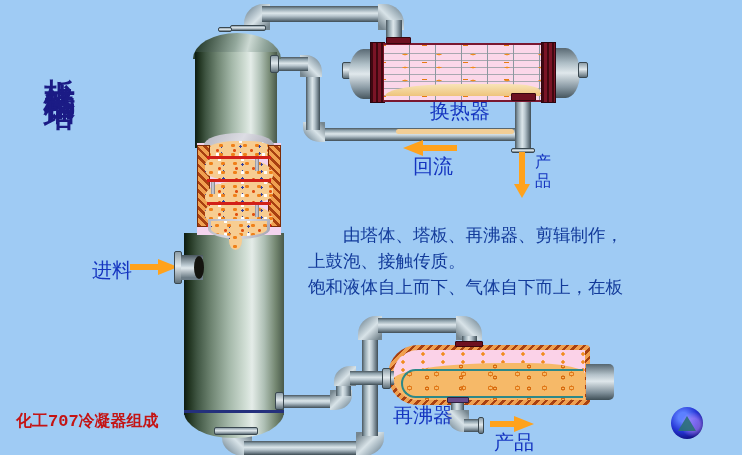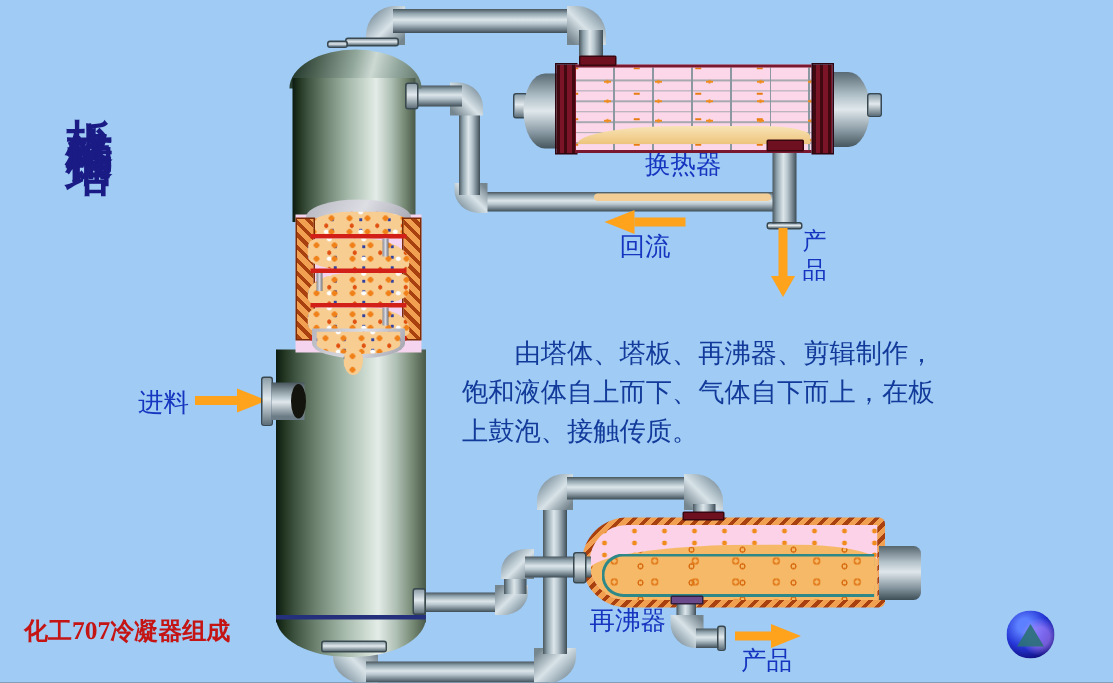--- a/index.html
+++ b/index.html
@@ -82,27 +82,27 @@
   .arrow{position:absolute;display:flex;align-items:center}
   .abar{background:var(--arrow-orange);height:6px}
   .abarv{background:var(--arrow-orange);width:6px}
   .tri-r{width:0;height:0;border-top:8px solid transparent;border-bottom:8px solid transparent;border-left:20px solid var(--arrow-orange)}
   .tri-l{width:0;height:0;border-top:8px solid transparent;border-bottom:8px solid transparent;border-right:20px solid var(--arrow-orange)}
   .tri-d{width:0;height:0;border-left:8px solid transparent;border-right:8px solid transparent;border-top:14px solid var(--arrow-orange)}
 
   
   #main-title{left:38px;top:54px;height:195px;writing-mode:vertical-rl;text-orientation:upright;
     font-size:31px;letter-spacing:5px;color:var(--title-text);font-weight:600}
-  .lbl{position:absolute;color:var(--label-text);font-size:17px;white-space:nowrap}
+  .lbl{position:absolute;color:var(--label-text);font-size:20px;white-space:nowrap}
   #label-product-top{width:19px;line-height:19px;font-size:16px;white-space:normal}
   #description{left:308px;top:222px;color:var(--description-text);font-size:17.5px;line-height:26px}
   #description .ln{white-space:nowrap}
   #description .ln:first-child{text-indent:35px}
   #credit{left:16px;top:411px;color:var(--credit-text);font-size:16px;font-weight:bold}
-  #credit .num{font-family:Liberation Serif, serif;font-size:17px;font-weight:900}
+  #credit .num{font-family:Liberation Mono, monospace;font-size:17px;font-weight:900}
 
   
   #globe{left:671px;top:407px;width:32px;height:32px;border-radius:50%;cursor:pointer;
     background:radial-gradient(circle at 70% 55%,rgba(190,140,255,.55) 0 22%,rgba(0,0,0,0) 45%),
                radial-gradient(circle at 38% 32%,#5c80ff 0 16%,#2536d6 48%,#111185 76%,#0a0a52 100%)}
   #globe .tri{position:absolute;left:7px;top:9px;width:0;height:0;
     border-left:9px solid transparent;border-right:9px solid transparent;border-bottom:15px solid #2a7078;opacity:.9}
 </style>
 </head>
 <body>
@@ -216,22 +216,22 @@
   </div>
   <div class="arrow" style="left:490px;top:416px">
     <div class="abar" style="width:24px"></div>
     <div class="tri-r"></div>
   </div>
 
   <div class="abs" id="main-title">板式精馏塔</div>
 
   <div class="abs" id="description">
     <div class="ln">由塔体、塔板、再沸器、剪辑制作，</div>
+    <div class="ln">上鼓泡、接触传质。</div>
     <div class="ln">饱和液体自上而下、气体自下而上，在板</div>
-    <div class="ln">上鼓泡、接触传质。</div>
   </div>
 
   <div class="lbl" style="left:430px;top:98px">换热器</div>
   <div class="lbl" style="left:413px;top:153px">回流</div>
   <div class="lbl" id="label-product-top" style="left:535px;top:152px">产品</div>
   <div class="lbl" style="left:92px;top:257px">进料</div>
   <div class="lbl" style="left:393px;top:402px;z-index:4">再沸器</div>
   <div class="lbl" style="left:494px;top:429px">产品</div>
 
   <div class="abs" id="credit"><span>化工</span><span class="num">707</span><span>冷凝器组成</span></div>

